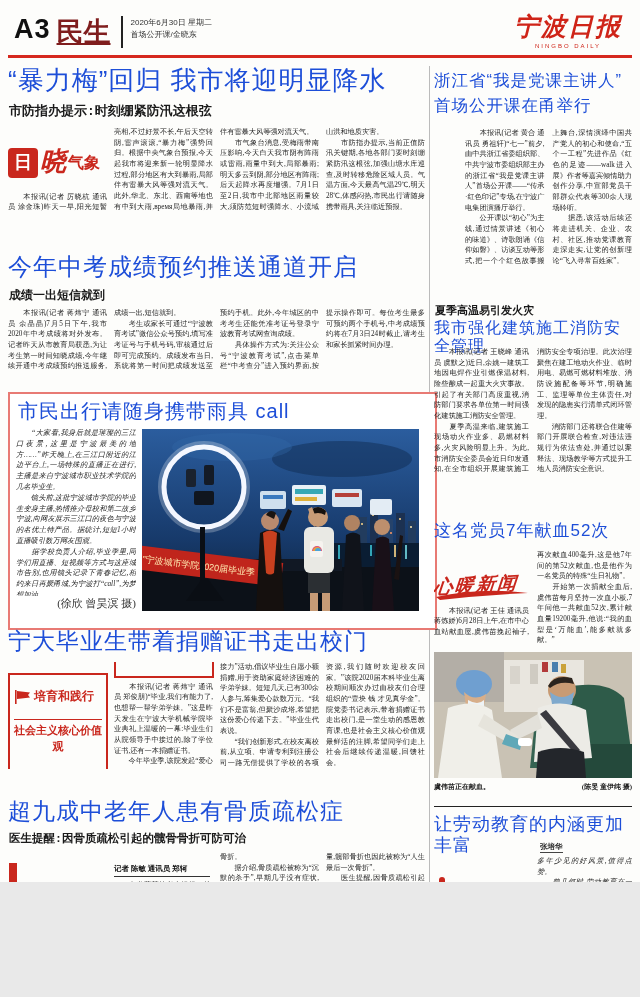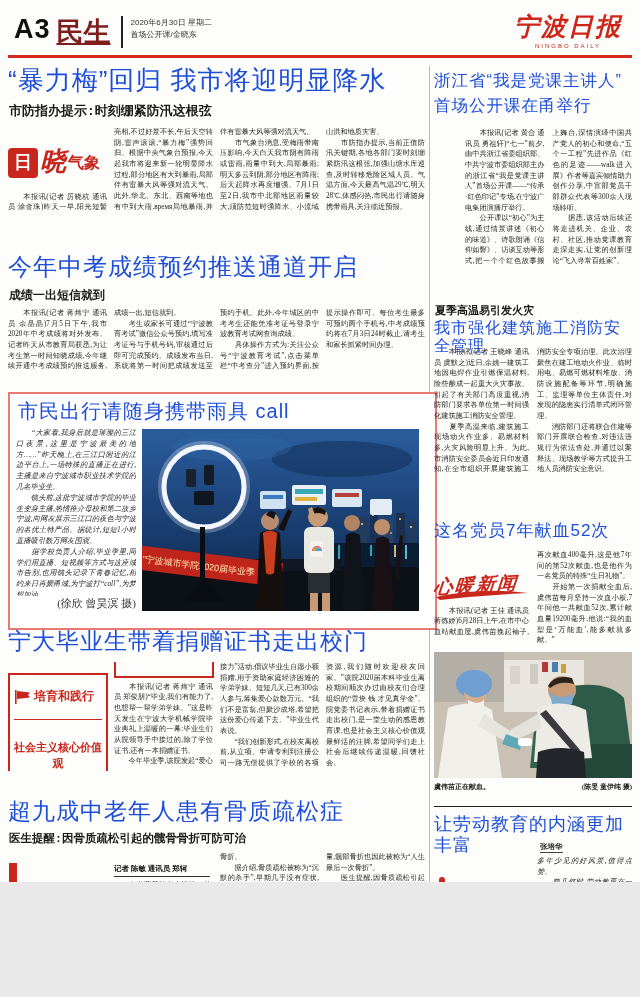--- a/index.html
+++ b/index.html
@@ -33,21 +33,21 @@
   .caption{font-size:7px;color:#222;font-family:"Liberation Serif",serif;font-weight:bold;}
   
   .wlogo{width:94px;height:50px;display:flex;align-items:center;margin:0 4px 4px 0;}
   .wlogo .sq{width:30px;height:30px;background:#c9271d;border-radius:4px;color:#fff;font-size:18px;
              font-weight:bold;display:flex;align-items:center;justify-content:center;}
   .wlogo .big{font-size:26px;color:#c9271d;font-weight:bold;font-family:"Liberation Serif",serif;
               font-style:italic;margin-left:2px;}
   .wlogo .small{font-size:16px;color:#c9271d;font-weight:bold;line-height:1.1;margin-left:2px;}
   .vallogo{width:100px;border:2px solid #c9271d;padding:3px 4px;margin:0 4px 4px 0;box-sizing:border-box;}
   .vallogo .l1{display:flex;align-items:center;font-size:12px;color:#c9271d;font-weight:bold;}
-  .vallogo .l2{border-top:1px solid #c9271d;margin-top:2px;padding-top:19px;font-size:11px;
+  .vallogo .l2{border-top:1px solid #c9271d;margin-top:2px;padding-top:2px;font-size:11px;
                color:#c9271d;font-weight:bold;text-align:center;letter-spacing:0;}
   .tiplogo{width:104px;margin:0 4px 2px 0;display:flex;}
   .tiplogo .bang{width:9px;margin-right:3px;display:flex;flex-direction:column;align-items:center;}
   .tiplogo .bar{width:8px;height:26px;background:#c9271d;}
   .tiplogo .dot{width:8px;height:8px;background:#c9271d;margin-top:3px;}
   .tiplogo .txt{font-family:"Liberation Serif",serif;font-style:italic;font-weight:bold;
                 color:#c33025;font-size:14.5px;line-height:1.25;transform:skewX(-6deg);}
   .byline{font-size:7.5px;font-weight:bold;color:#111;border-bottom:1px solid #333;
           padding-bottom:2px;margin-bottom:3px;width:96px;font-family:"Liberation Serif",serif;}
   .warmlogo{width:96px;height:42px;margin:0 4px 3px 0;position:relative;}

